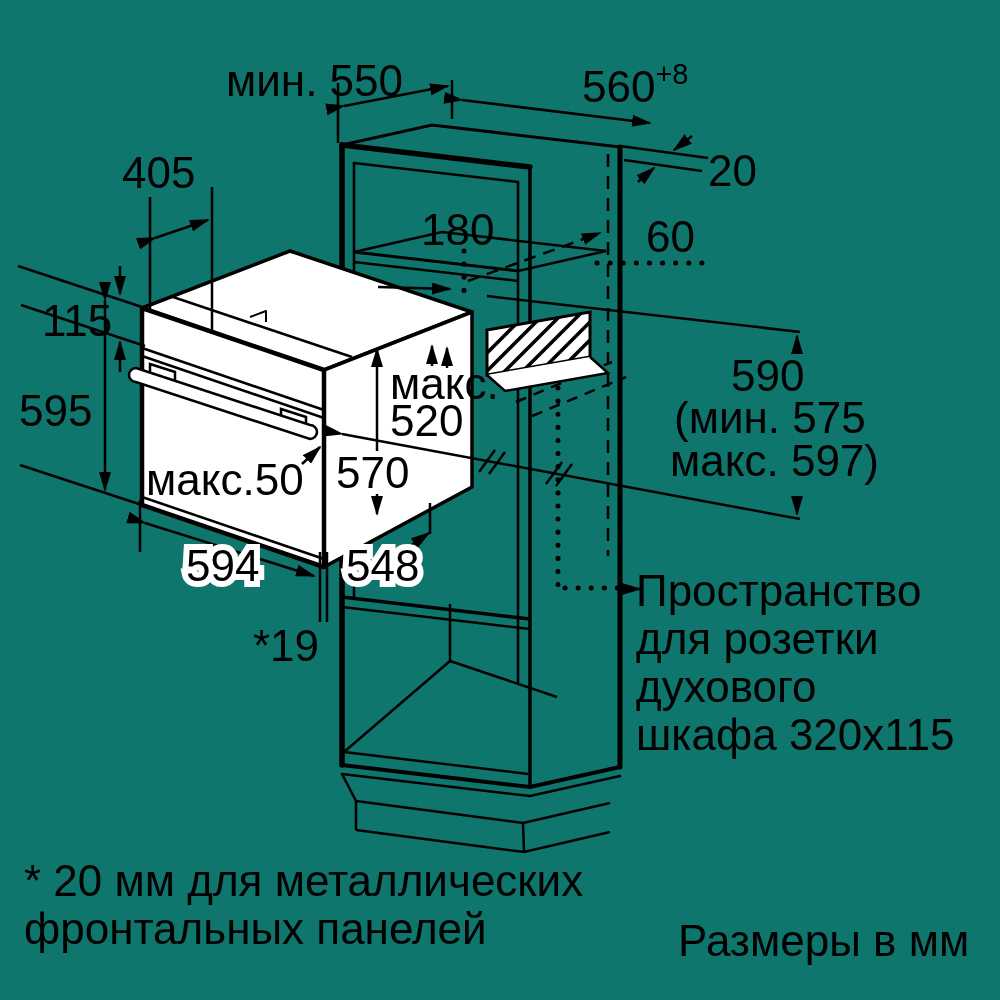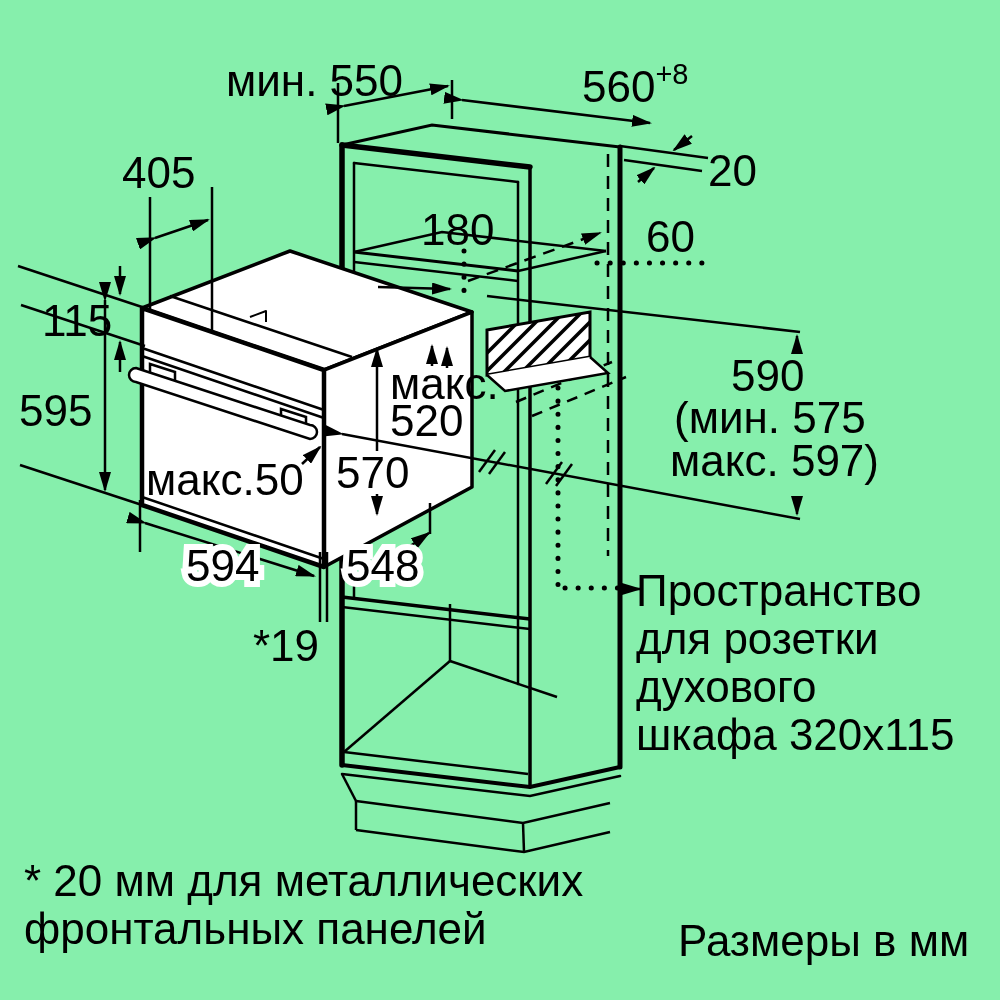--- a/index.html
+++ b/index.html
@@ -1,16 +1,16 @@
 <!DOCTYPE html>
 <html><head>
 <meta charset="utf-8">
 <style>
   html,body{margin:0;padding:0;background:#e8e8e8;}
-  .stage{position:relative;width:1000px;height:1000px;background:#86efac;margin:0 auto;
+  .stage{position:relative;width:1000px;height:1000px;background:#0f766e;margin:0 auto;
          font-family:"Liberation Sans", sans-serif;overflow:hidden;text-align:center;}
   svg{position:absolute;left:0;top:0;}
   svg text{fill:#000;font-family:"Liberation Sans", sans-serif;}
   .halo{paint-order:stroke;stroke:#fff;stroke-width:12px;}
 </style>
 </head>
 <body>
 
 <div class="stage">
 <svg width="1000" height="1000" viewBox="0 0 1000 1000">

